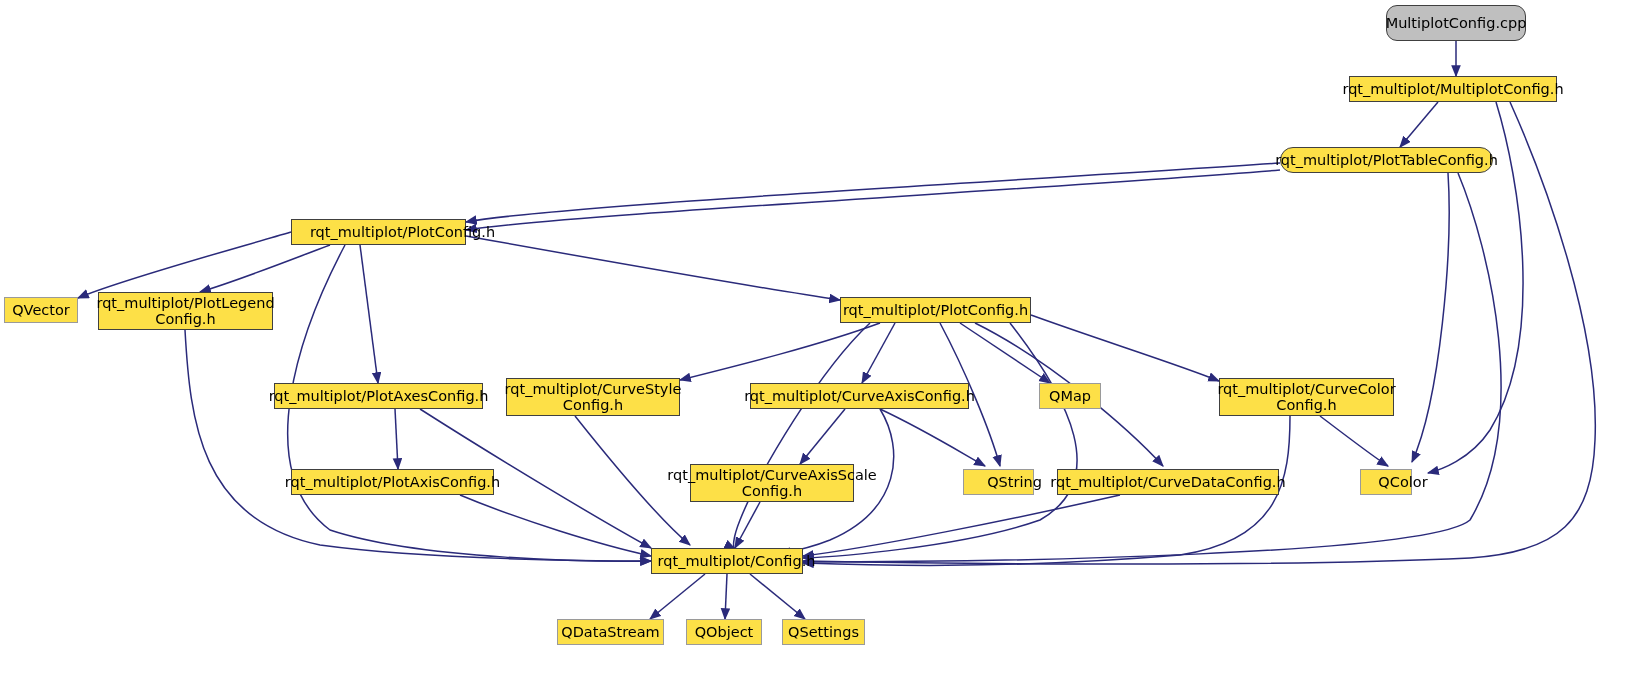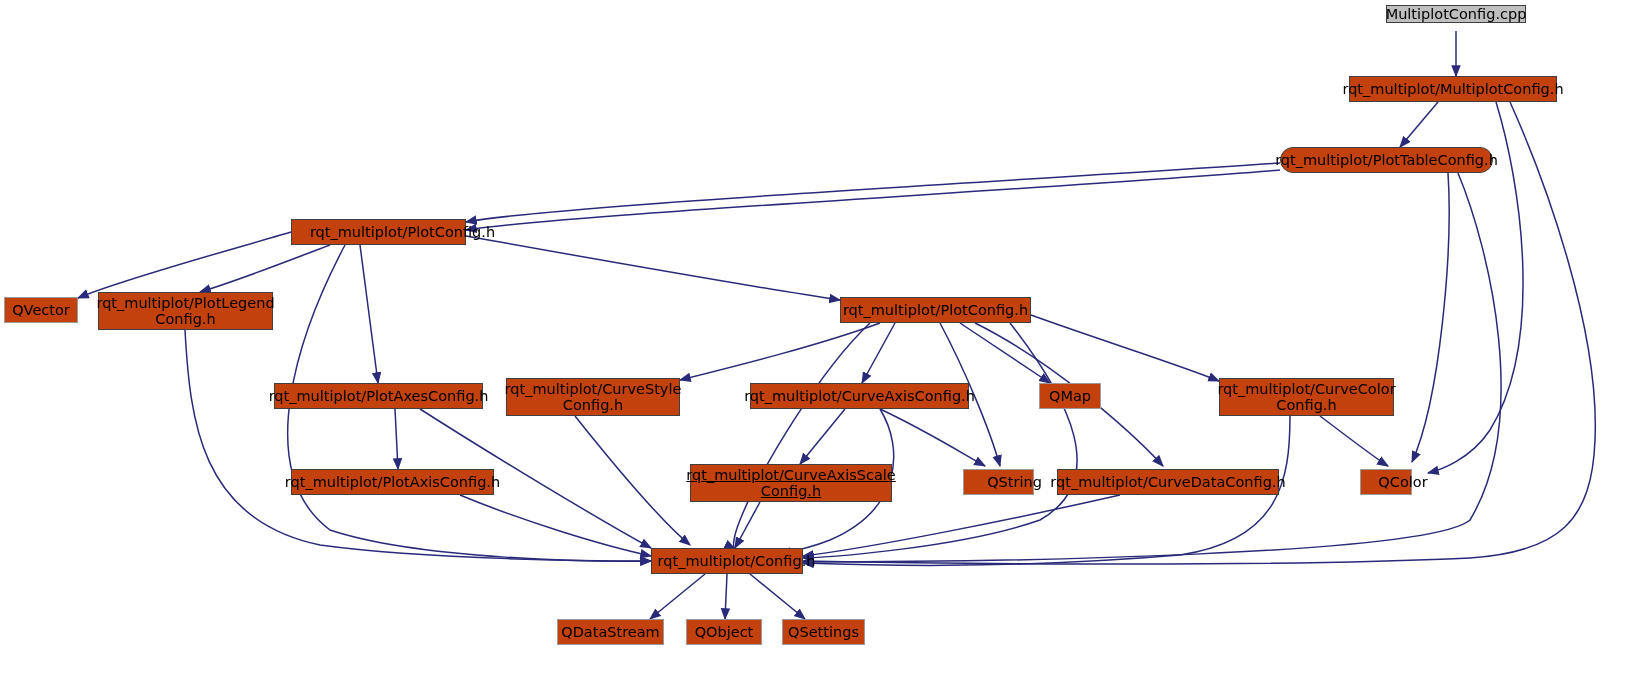--- a/index.html
+++ b/index.html
@@ -24,21 +24,21 @@
     width: 1635px;
     height: 679px;
   }
   .node {
     position: absolute;
     box-sizing: border-box;
     display: flex;
     align-items: center;
     justify-content: center;
     text-align: center;
-    background: #c2410c;
+    background: #fde047;
     border: 1px solid #9a9a9a;
     color: #000000;
     font-size: 14.5px;
     line-height: 1.12;
     white-space: pre-line;
     z-index: 5;
   }
   .node.internal {
     border: 1.6px solid #404040;
   }
@@ -90,37 +90,37 @@
         <path d="M760,502 L735,548" fill="none" stroke="#2a2a7a" stroke-width="1.5" marker-end="url(#arrowhead)"></path>
         <path d="M1120,495 C1010,520 870,548 803,556" fill="none" stroke="#2a2a7a" stroke-width="1.5" marker-end="url(#arrowhead)"></path>
         <path d="M1320,416 C1345,435 1375,458 1388,466" fill="none" stroke="#2a2a7a" stroke-width="1.5" marker-end="url(#arrowhead)"></path>
         <path d="M1290,416 C1290,480 1280,540 1180,555 C1000,570 860,565 803,563" fill="none" stroke="#2a2a7a" stroke-width="1.5" marker-end="url(#arrowhead)"></path>
         <path d="M705,574 L650,619" fill="none" stroke="#2a2a7a" stroke-width="1.5" marker-end="url(#arrowhead)"></path>
         <path d="M727,574 L725,619" fill="none" stroke="#2a2a7a" stroke-width="1.5" marker-end="url(#arrowhead)"></path>
         <path d="M750,574 L805,619" fill="none" stroke="#2a2a7a" stroke-width="1.5" marker-end="url(#arrowhead)"></path>
       </g>
   </svg>
   <div id="node-layer">
-      <div class="node current" style="left: 1386px; top: 5px; width: 140px; height: 18px;">MultiplotConfig.cpp</div>
+      <div class="node current" style="left: 1386px; top: 5px; width: 140px; height: 36px; border-radius: 11px;">MultiplotConfig.cpp</div>
       <div class="node internal" style="left: 1349px; top: 76px; width: 208px; height: 26px;">rqt_multiplot/MultiplotConfig.h</div>
       <div class="node internal" style="left: 1280px; top: 147px; width: 213px; height: 26px; border-radius: 13px;">rqt_multiplot/PlotTableConfig.h</div>
       <div class="node internal" style="left: 291px; top: 219px; width: 175px; height: 26px; padding-left: 48px;">rqt_multiplot/PlotConfig.h</div>
       <div class="node external" style="left: 4px; top: 297px; width: 74px; height: 26px;">QVector</div>
       <div class="node internal" style="left: 98px; top: 292px; width: 175px; height: 38px;">rqt_multiplot/PlotLegend
 Config.h</div>
       <div class="node internal" style="left: 840px; top: 297px; width: 191px; height: 26px;">rqt_multiplot/PlotConfig.h</div>
       <div class="node internal" style="left: 274px; top: 383px; width: 209px; height: 26px;">rqt_multiplot/PlotAxesConfig.h</div>
       <div class="node internal" style="left: 506px; top: 378px; width: 174px; height: 38px;">rqt_multiplot/CurveStyle
 Config.h</div>
       <div class="node internal" style="left: 750px; top: 383px; width: 219px; height: 26px;">rqt_multiplot/CurveAxisConfig.h</div>
       <div class="node external" style="left: 1039px; top: 383px; width: 62px; height: 26px;">QMap</div>
       <div class="node internal" style="left: 1219px; top: 378px; width: 175px; height: 38px;">rqt_multiplot/CurveColor
 Config.h</div>
       <div class="node internal" style="left: 291px; top: 469px; width: 203px; height: 26px;">rqt_multiplot/PlotAxisConfig.h</div>
-      <div class="node internal" style="left: 690px; top: 464px; width: 202px; height: 38px; text-decoration: underline;">rqt_multiplot/CurveAxisScale
+      <div class="node internal" style="left: 690px; top: 464px; width: 164px; height: 38px;">rqt_multiplot/CurveAxisScale
 Config.h</div>
       <div class="node external" style="left: 963px; top: 469px; width: 71px; height: 26px; padding-left: 32px;">QString</div>
       <div class="node internal" style="left: 1057px; top: 469px; width: 222px; height: 26px;">rqt_multiplot/CurveDataConfig.h</div>
       <div class="node external" style="left: 1360px; top: 469px; width: 52px; height: 26px; padding-left: 34px;">QColor</div>
       <div class="node internal" style="left: 651px; top: 548px; width: 152px; height: 26px; padding-left: 19px;">rqt_multiplot/Config.h</div>
       <div class="node external" style="left: 557px; top: 619px; width: 107px; height: 26px;">QDataStream</div>
       <div class="node external" style="left: 686px; top: 619px; width: 76px; height: 26px;">QObject</div>
       <div class="node external" style="left: 782px; top: 619px; width: 83px; height: 26px;">QSettings</div>
     </div>
 </div>

